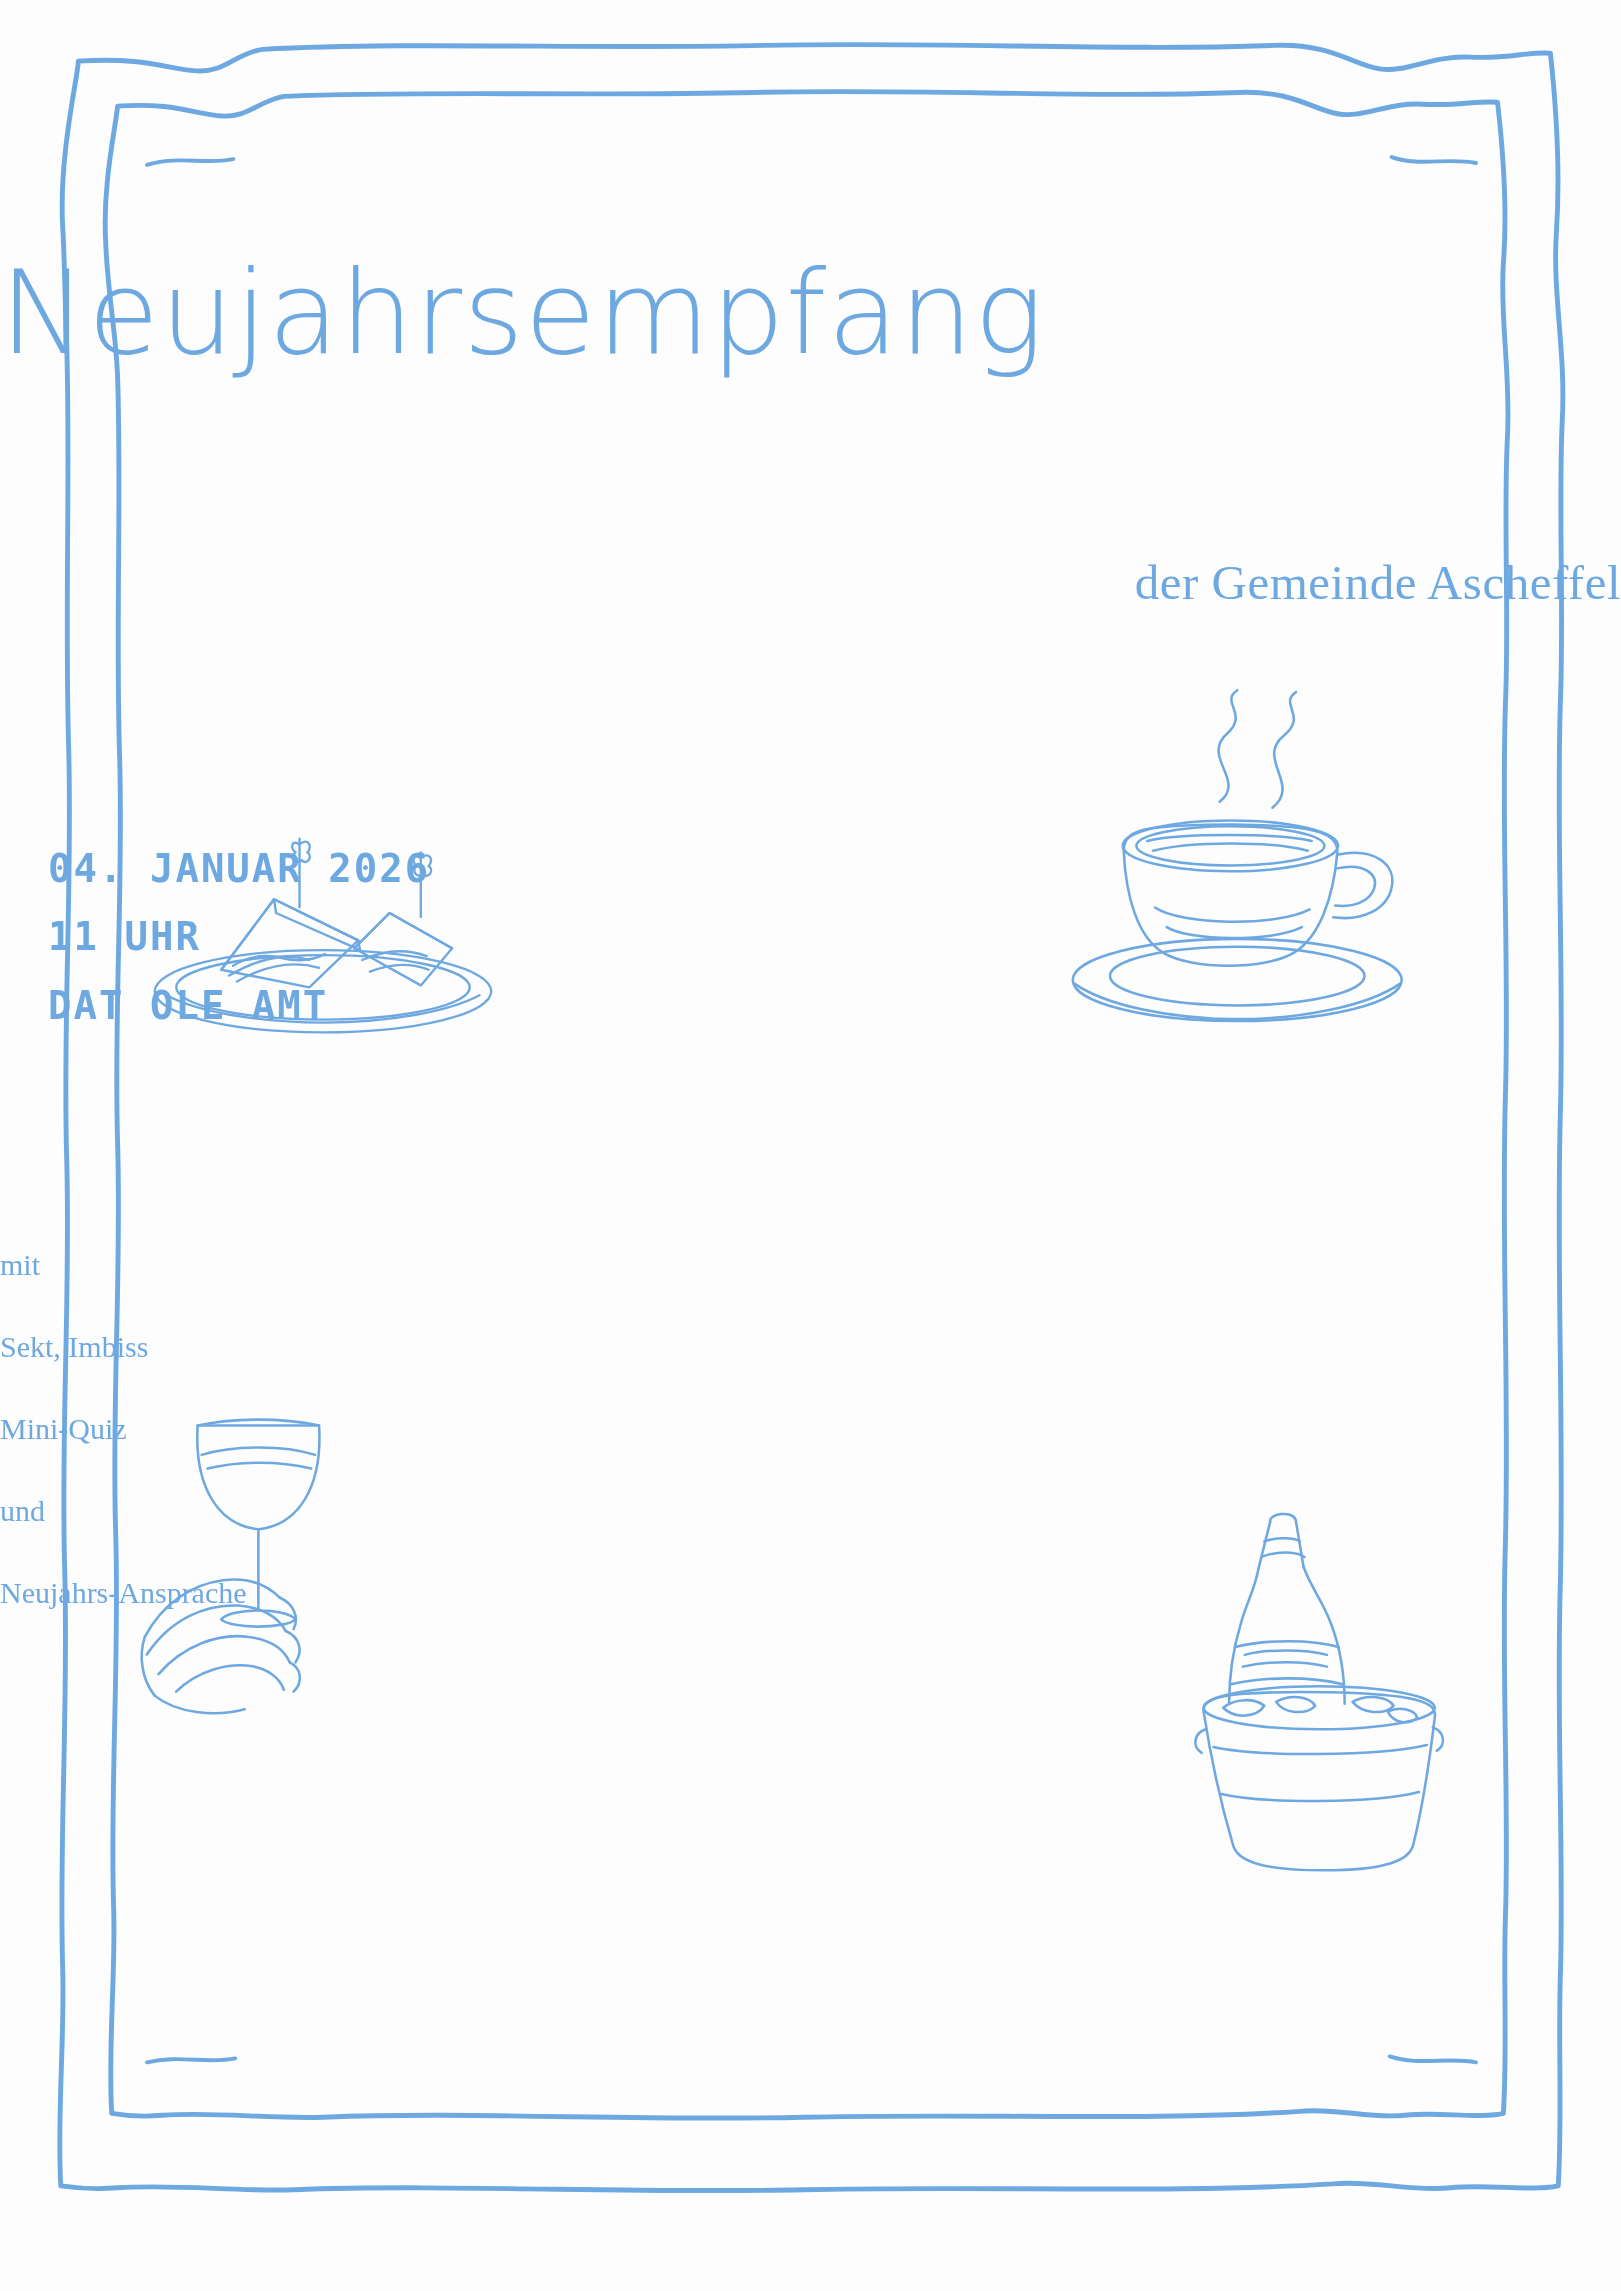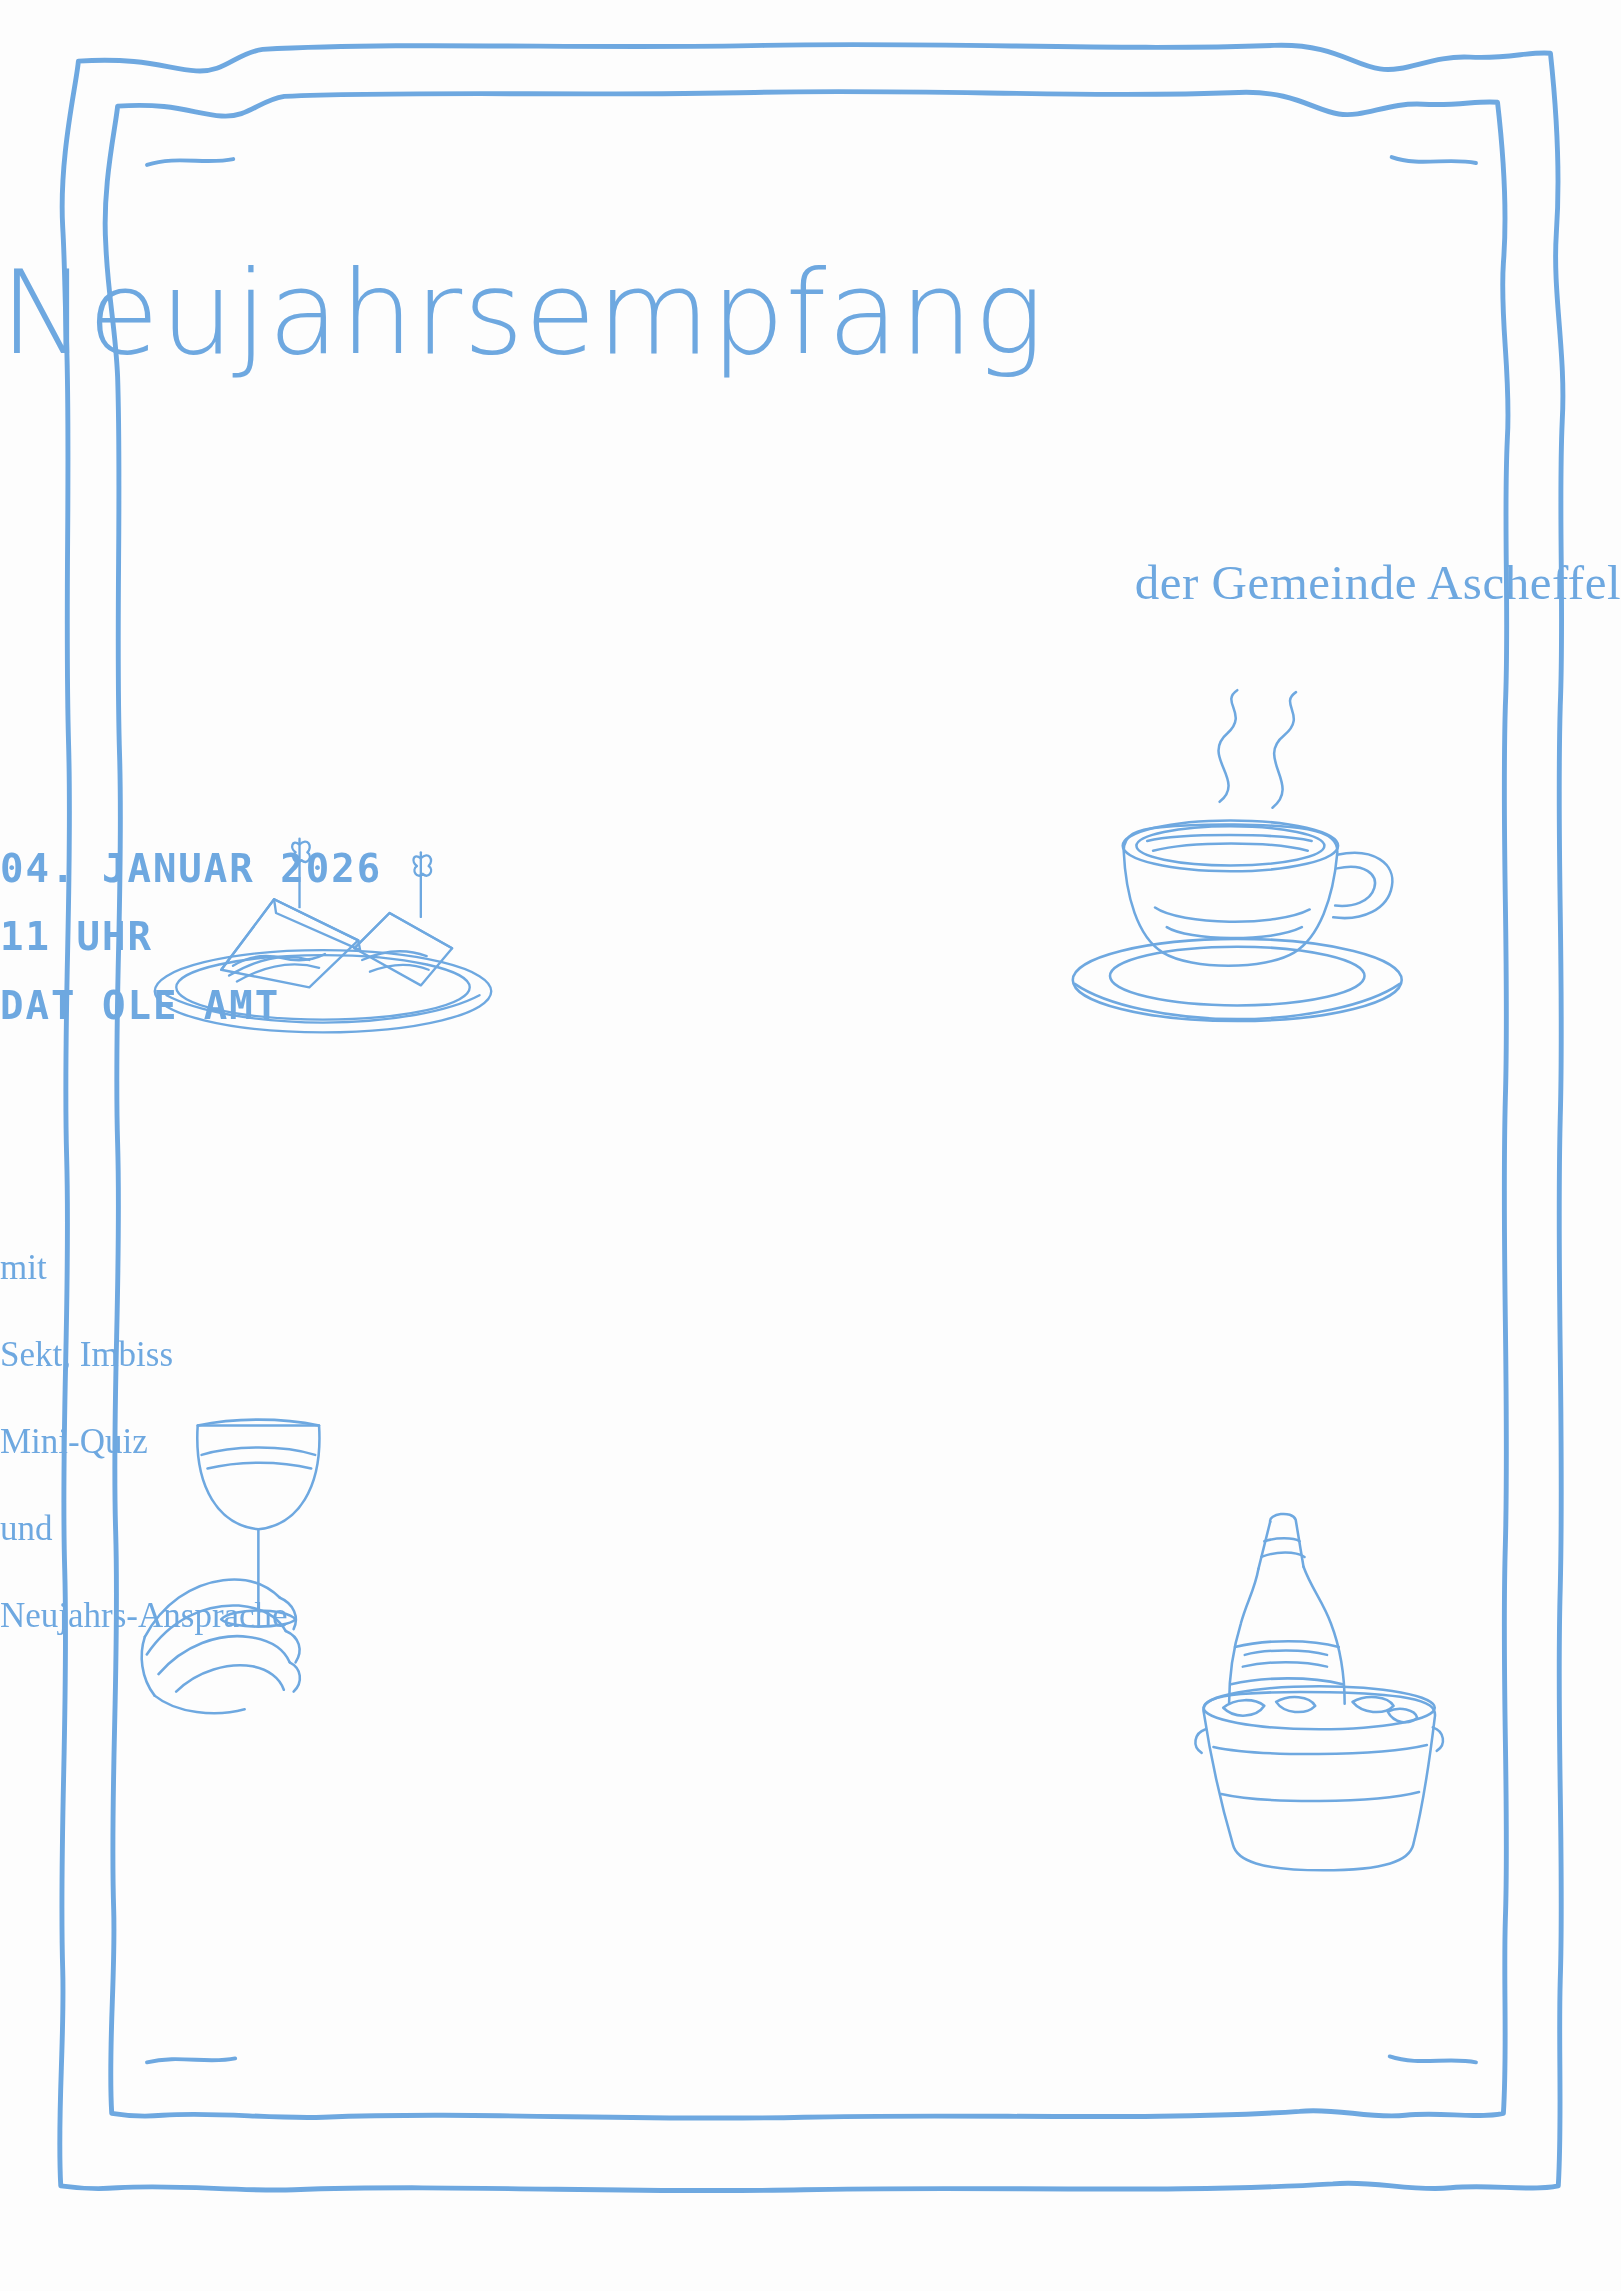--- a/index.html
+++ b/index.html
@@ -63,29 +63,29 @@
     top: 838px;
     left: 0;
     right: 0;
     font-family: "DejaVu Sans Mono", monospace;
     font-weight: bold;
     font-size: 39px;
     line-height: 1.6;
     letter-spacing: 2px;
     color: #6ea8e0;
   }
-  .when div { margin-bottom: 5.9px; }
+  .when div { margin-bottom: 5.9px; padding-left: 48px; }
 
   .details {
     position: absolute;
     top: 1250px;
     left: 0;
     right: 0;
     font-family: "Liberation Serif", serif;
-    font-size: 35px;
+    font-size: 30px;
     line-height: 1.0;
     color: #6ea8e0;
   }
   .details div { margin-bottom: 52px; }
 
   
   .illu { position: absolute; }
   .illu svg { display: block; }
 
   #illu-sandwich { left: 127px; top: 823px; }

